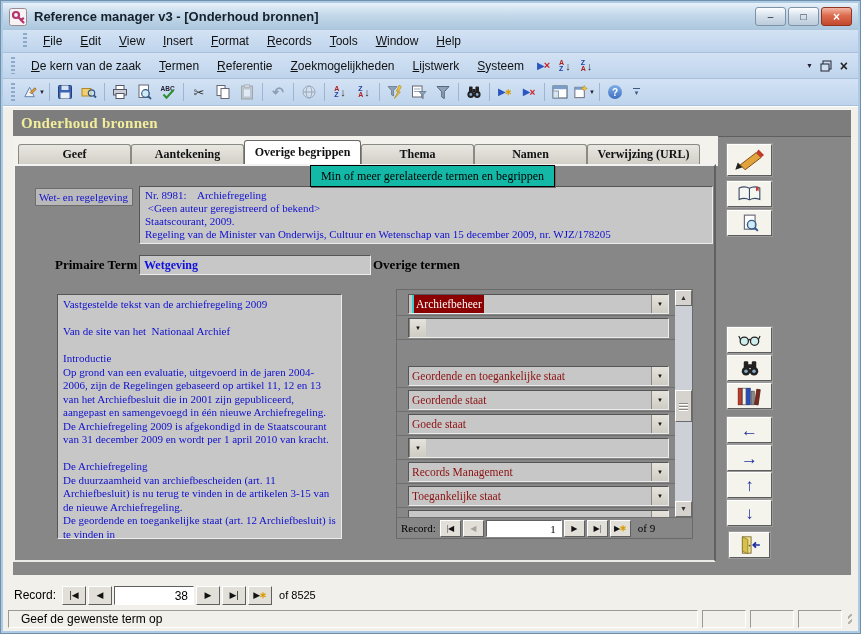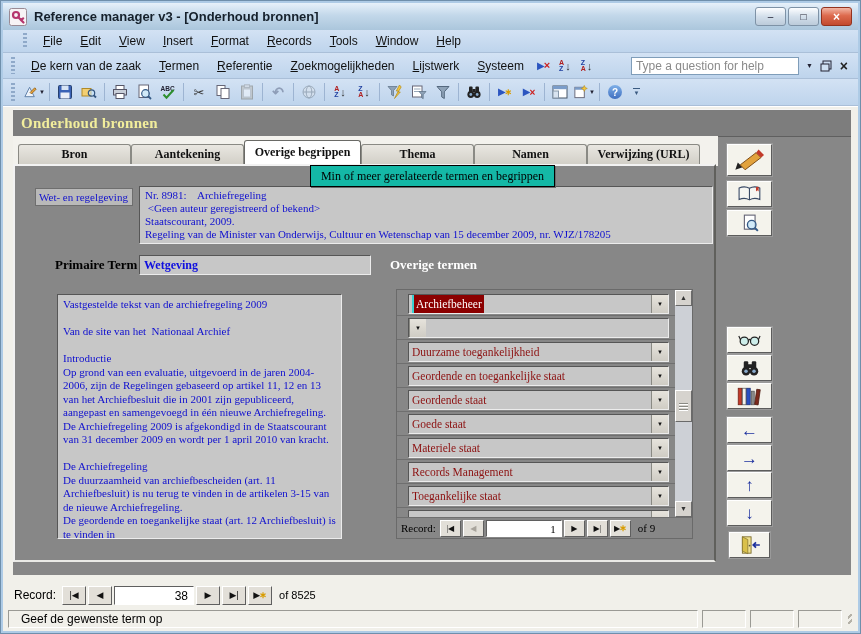--- a/index.html
+++ b/index.html
@@ -75,21 +75,21 @@
   .tooltip{position:absolute;left:297px;top:55px;width:243px;height:20px;background:#14b8a6;border:1px solid #000;
     box-shadow:1px 1px 0 #6a6a6a;font-size:12px;color:#000;display:flex;align-items:center;justify-content:center;z-index:5;white-space:nowrap;}
   .sunken{border:1px solid;border-color:#565656 #ececec #ececec #565656;}
   .slabel{position:absolute;left:22px;top:78px;width:98px;height:18px;border:1px solid #6e6e6e;background:#b9b9b9;
     font-size:11px;color:#1212cc;white-space:nowrap;overflow:hidden;padding:2px 2px 0 3px;box-sizing:border-box;}
   .sbox{position:absolute;left:126px;top:76px;width:574px;height:58px;background:#c7c7c7;
     font-size:11px;line-height:13px;color:#0f0fcf;padding:2px 5px;box-sizing:border-box;white-space:pre-wrap;overflow:hidden;}
   .plabel{position:absolute;left:42px;top:147px;font-size:13px;font-weight:bold;color:#000;}
   .pinput{position:absolute;left:126px;top:145px;width:232px;height:20px;background:#c7c7c7;
     font-size:12px;font-weight:bold;color:#0f0fdf;padding:2px 4px;box-sizing:border-box;}
-  .olabel{position:absolute;left:377px;top:147px;font-size:13px;font-weight:bold;color:#ffffff;}
+  .olabel{position:absolute;left:360px;top:147px;font-size:13px;font-weight:bold;color:#000000;}
   .memo{position:absolute;left:44px;top:184px;width:285px;height:245px;background:#c7c7c7;
     font-size:11px;line-height:13.5px;color:#0f0fcf;padding:3px 5px;box-sizing:border-box;white-space:pre-wrap;overflow:hidden;}
 
   
   .subform{position:absolute;left:383px;top:179px;width:297px;height:250px;border:1px solid #6a6a6a;box-sizing:border-box;}
   .trows{position:absolute;left:0;top:0;right:17px;height:227px;overflow:hidden;}
   .trow{position:absolute;left:0;width:100%;height:24px;border-bottom:1px solid #6f6f6f;box-sizing:border-box;}
   .combo{position:absolute;left:11px;top:2px;width:261px;height:20px;background:#c7c7c7;display:flex;align-items:stretch;
     border:1px solid;border-color:#565656 #ececec #ececec #565656;box-sizing:border-box;}
   .cval{flex:1;font-size:11.5px;color:#8c1010;padding:3px 2px 0 3px;white-space:nowrap;overflow:hidden;}
@@ -189,21 +189,20 @@
       <span class="sarrow">↓</span>
     </span>
     <span class="sortic">
       <span class="scol">
           <b class="sz">Z</b>
           <b class="sa">A</b>
         </span>
       <span class="sarrow">↓</span>
     </span>
     <div class="helpwrap">
-      <input class="helpbox" placeholder="Type a question for help" style="">
       <span class="dropbtn">▼</span>
       <span class="restoreic">
         <svg width="12" height="12" viewBox="0 0 12 12">
             <rect x="3" y="1" width="8" height="8" fill="none" stroke="#223"></rect>
             <rect x="1" y="4" width="8" height="7" fill="#cfe0f2" stroke="#223"></rect>
           </svg>
       </span>
       <span class="closeic">×</span>
     </div>
   </div>
@@ -372,21 +371,21 @@
   <div class="client">
 
     <div class="form">
 
       <div class="fheader">
         <span>Onderhoud bronnen</span>
       </div>
 
       <div class="tabband"></div>
       <div class="tabs">
-        <div class="tab">Bron</div>
+        <div class="tab">Geef</div>
         <div class="tab">Aantekening</div>
         <div class="tab active">Overige begrippen</div>
         <div class="tab">Thema</div>
         <div class="tab">Namen</div>
         <div class="tab">Verwijzing (URL)</div>
       </div>
       <div class="tabpage"></div>
 
       <div class="tooltip">Min of meer gerelateerde termen en begrippen</div>
 
@@ -422,28 +421,20 @@
                 </span>
             </div>
           </div>
           <div class="trow" style="top:26px">
             <div class="combo">
               <span class="cbtn">
                   <span class="carr">▼</span>
                 </span>
             </div>
           </div>
-          <div class="trow" style="top:50px">
-            <div class="combo">
-              <span class="cval">Duurzame toegankelijkheid</span>
-              <span class="cbtn">
-                  <span class="carr">▼</span>
-                </span>
-            </div>
-          </div>
           <div class="trow" style="top:74px">
             <div class="combo">
               <span class="cval">Geordende en toegankelijke staat</span>
               <span class="cbtn">
                   <span class="carr">▼</span>
                 </span>
             </div>
           </div>
           <div class="trow" style="top:98px">
             <div class="combo">
@@ -456,21 +447,20 @@
           <div class="trow" style="top:122px">
             <div class="combo">
               <span class="cval">Goede staat</span>
               <span class="cbtn">
                   <span class="carr">▼</span>
                 </span>
             </div>
           </div>
           <div class="trow" style="top:146px">
             <div class="combo">
-              <span class="cval">Materiele staat</span>
               <span class="cbtn">
                   <span class="carr">▼</span>
                 </span>
             </div>
           </div>
           <div class="trow" style="top:170px">
             <div class="combo">
               <span class="cval">Records Management</span>
               <span class="cbtn">
                   <span class="carr">▼</span>

